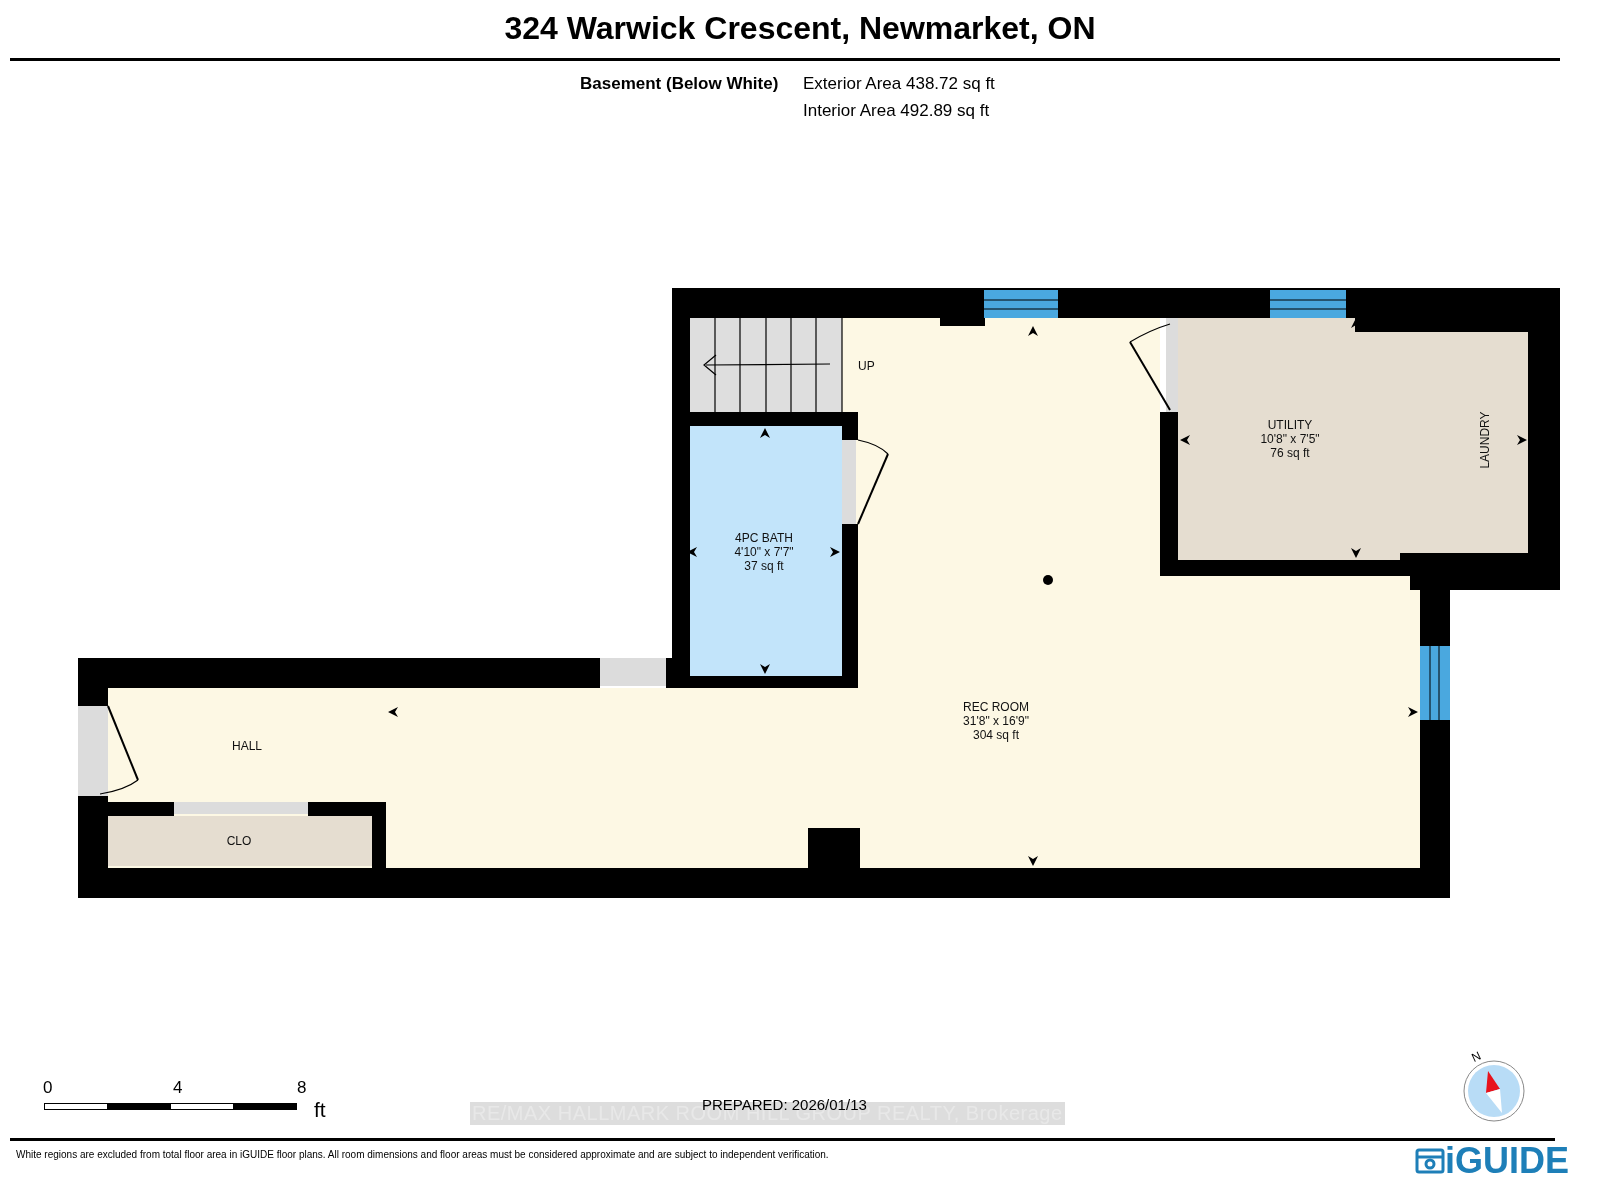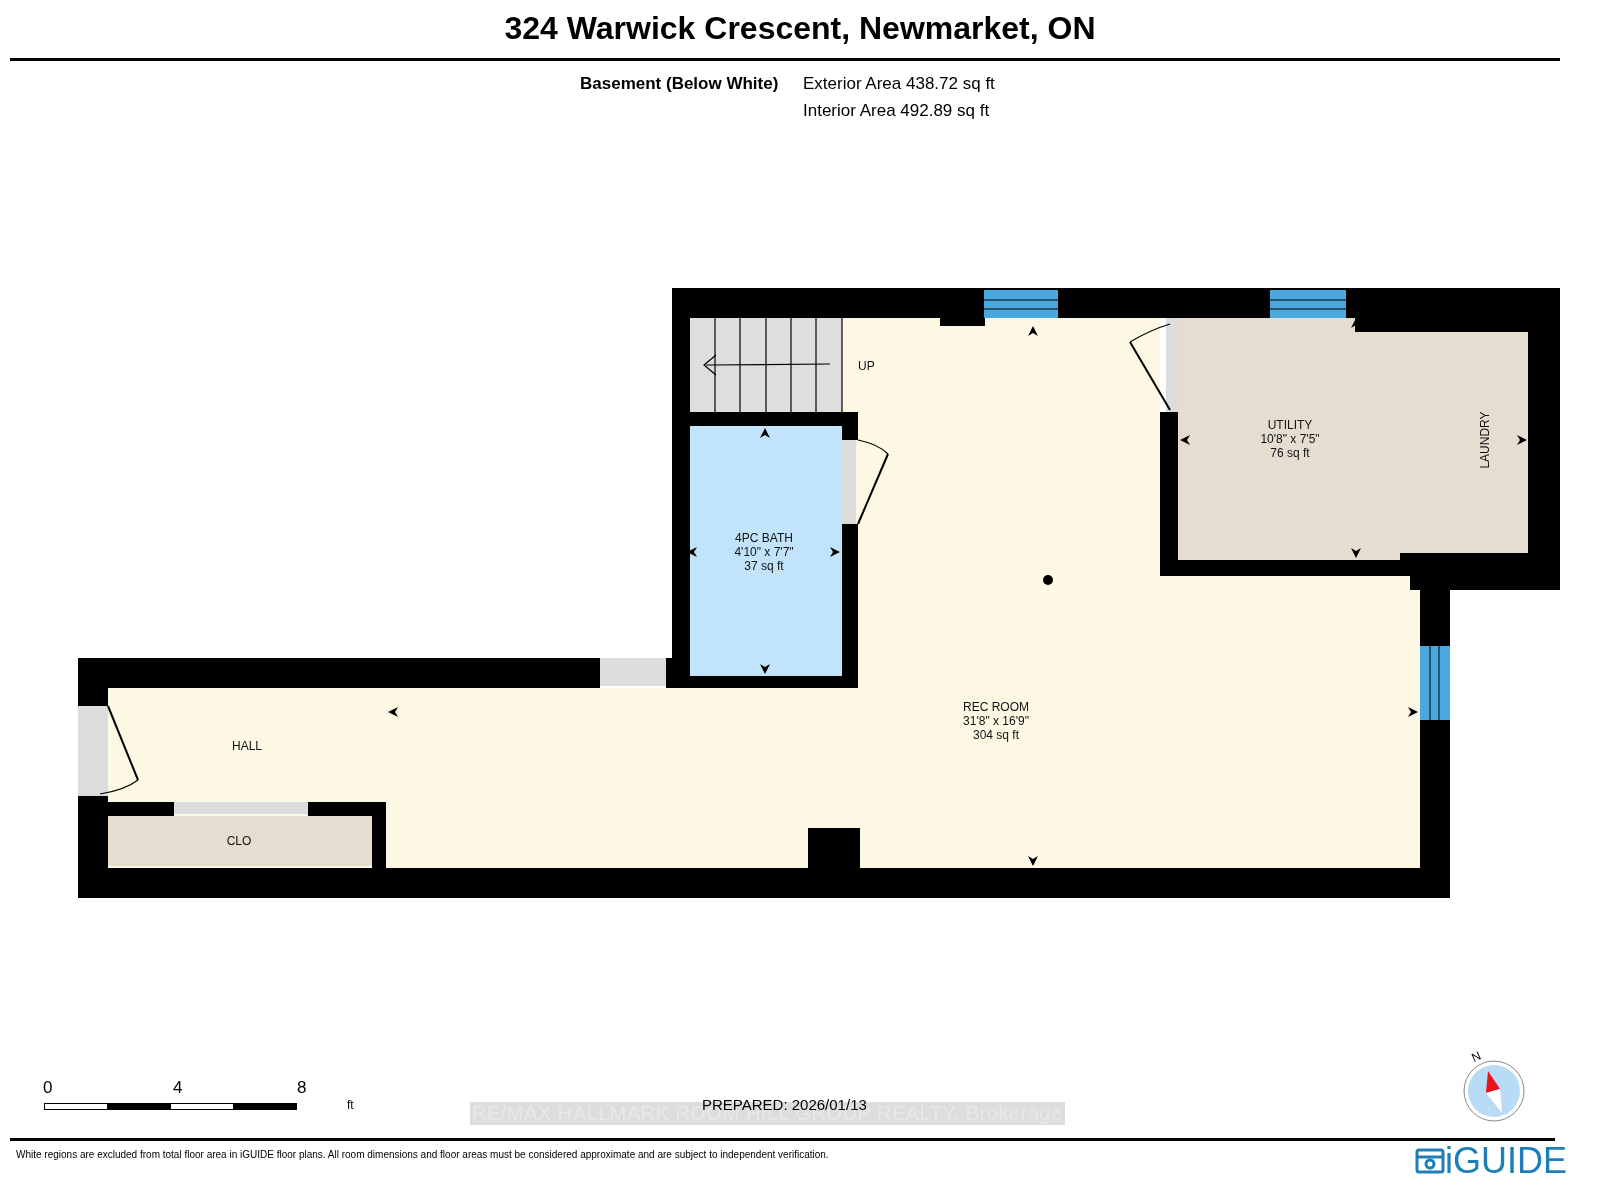--- a/index.html
+++ b/index.html
@@ -8,27 +8,27 @@
   .rule-top { position:absolute; left:10px; top:58px; width:1550px; height:3px; background:#000; }
   .area-info { position:absolute; left:580px; top:70px; font-size:17px; line-height:27px; }
   .area-info .lvl { position:absolute; left:0; top:0; font-weight:bold; white-space:nowrap; }
   .area-info .ext { position:absolute; left:223px; top:0; white-space:nowrap; }
   .area-info .int { position:absolute; left:223px; top:27px; white-space:nowrap; }
   svg.plan { position:absolute; left:0; top:0; }
   .room-label { font-family:"Liberation Sans", sans-serif; font-size:12px; fill:#111; }
   .scale { position:absolute; left:40px; top:1078px; }
   .scale .tick { position:absolute; font-size:17px; top:0; }
   .scale .bar { position:absolute; top:25px; height:7px; border:1px solid #000; box-sizing:border-box; }
-  .scale .unit { position:absolute; left:274px; top:20px; font-size:12px;margin-left:33px; }
+  .scale .unit { position:absolute; left:274px; top:20px; font-size:21px; }
   .prepared { position:absolute; left:702px; top:1096px; font-size:15px; }
   .watermark { position:absolute; left:470px; top:1102px; font-size:20px; color:#e8e8e8; background:rgba(120,120,120,0.25); padding:0 2px; white-space:nowrap; letter-spacing:0.5px; }
   .rule-bottom { position:absolute; left:10px; top:1138px; width:1545px; height:3px; background:#000; }
   .disclaimer { position:absolute; left:16px; top:1149px; font-size:10px; white-space:nowrap; }
   .logo { position:absolute; left:1415px; top:1140px; font-size:36px; color:#1e7fb8; display:flex; align-items:center; letter-spacing:0px; }
-  .logo .logo-text { font-family:"Liberation Sans", sans-serif; font-weight:normal;text-align:center; }
+  .logo .logo-text { font-family:"Liberation Sans", sans-serif; font-weight:bold;text-align:center; }
   .compass { position:absolute; left:1458px; top:1045px; }
 </style>
 </head>
 <body>
 
 <div class="title">324 Warwick Crescent, Newmarket, ON</div>
 <div class="rule-top"></div>
 
 <div class="area-info">
   <div class="lvl">Basement (Below White)</div>

